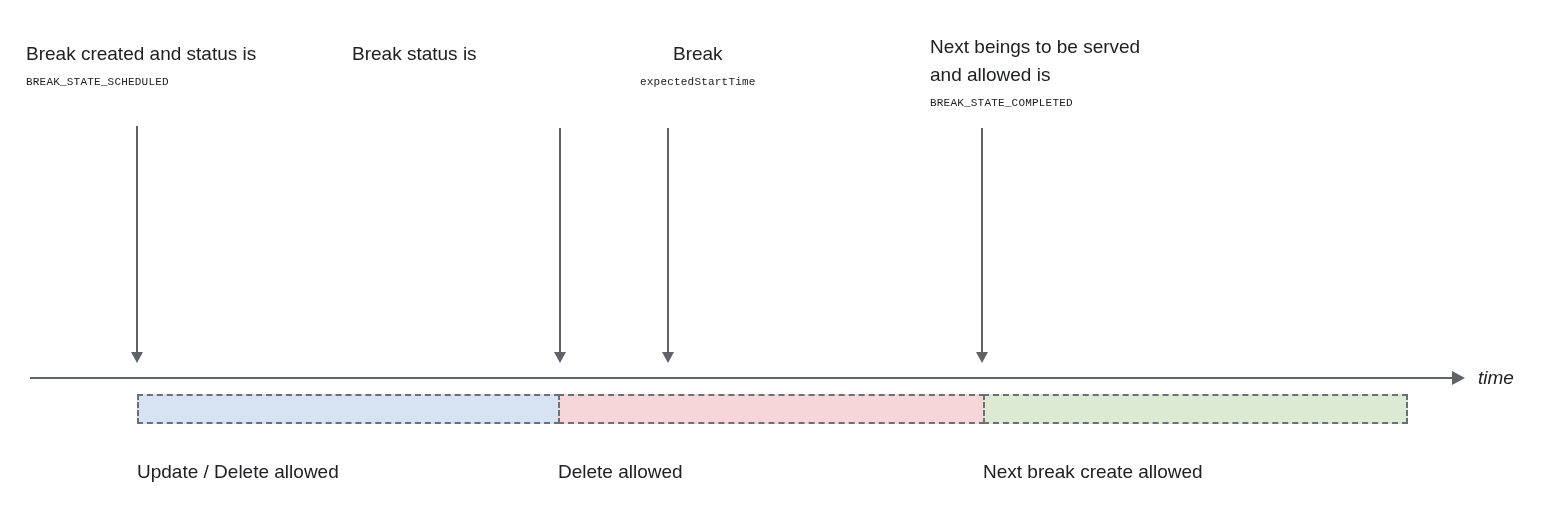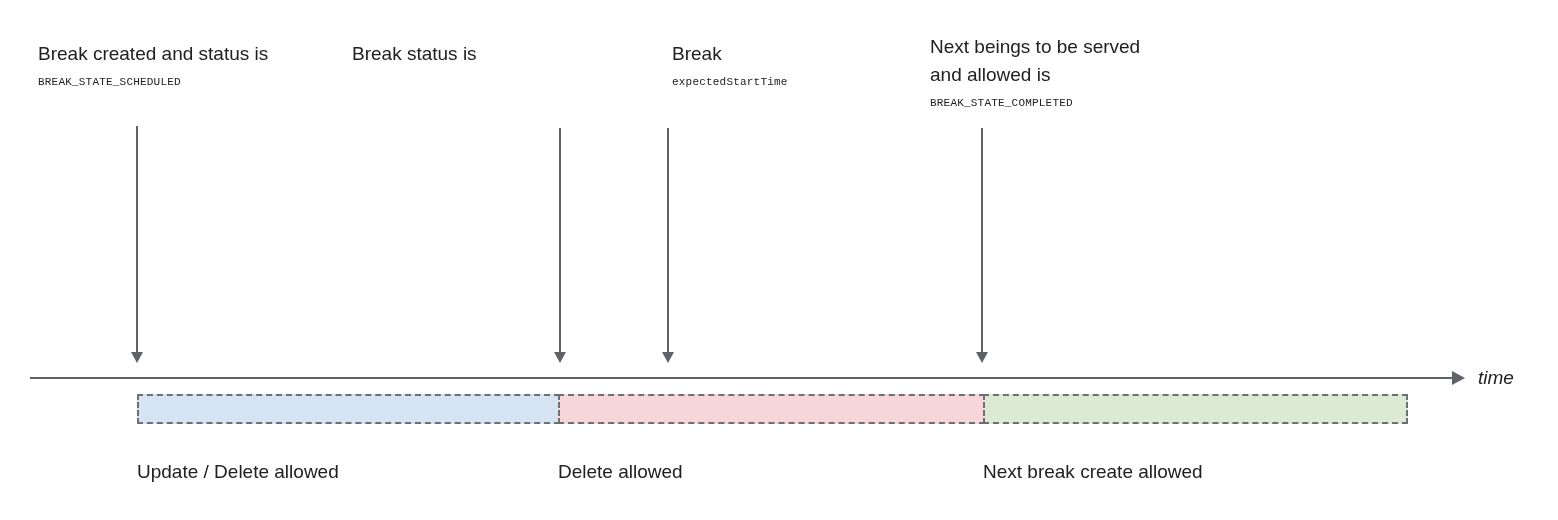--- a/index.html
+++ b/index.html
@@ -81,30 +81,30 @@
     top: 458px;
     font-size: 19px;
     line-height: 28px;
   }
 </style>
 </head>
 <body>
 
 <div class="diagram">
 
-  <div class="annotation" style="left:38px; top:40px;">
+  <div class="annotation" style="left:26px; top:40px;">
     <div>Break created and status is</div>
     <div class="code">BREAK_STATE_SCHEDULED</div>
   </div>
 
   <div class="annotation" style="left:352px; top:40px;">
     <div>Break status is</div>
   </div>
 
-  <div class="annotation" style="left:672px; top:40px;">
+  <div class="annotation" style="left:640px; top:40px;text-align:center;">
     <div>Break</div>
     <div class="code">expectedStartTime</div>
   </div>
 
   <div class="annotation" style="left:930px; top:33px;">
     <div>Next beings to be served</div>
     <div>and allowed is</div>
     <div class="code">BREAK_STATE_COMPLETED</div>
   </div>
 

